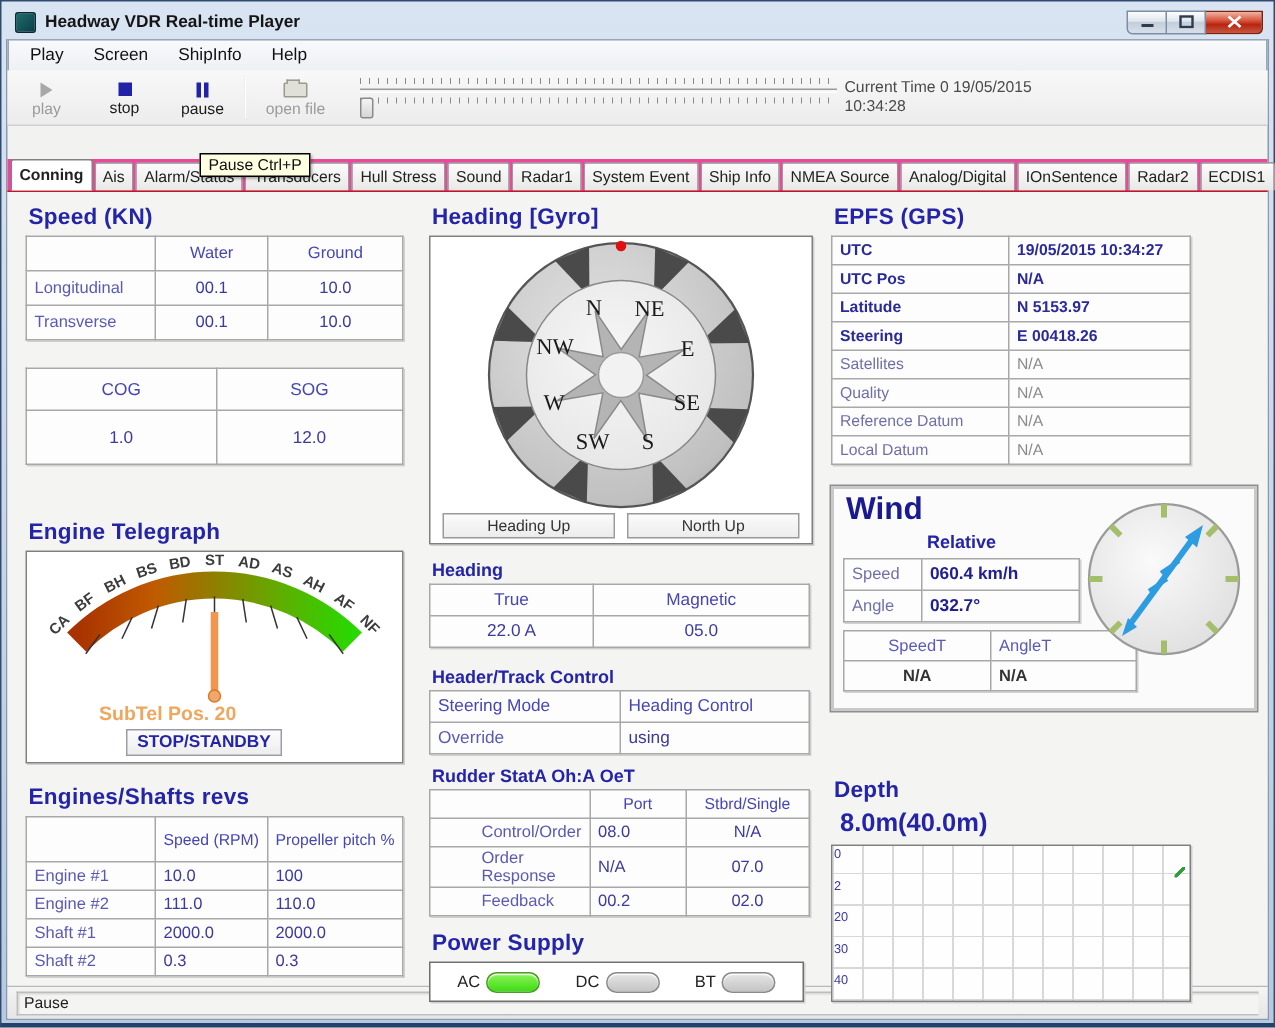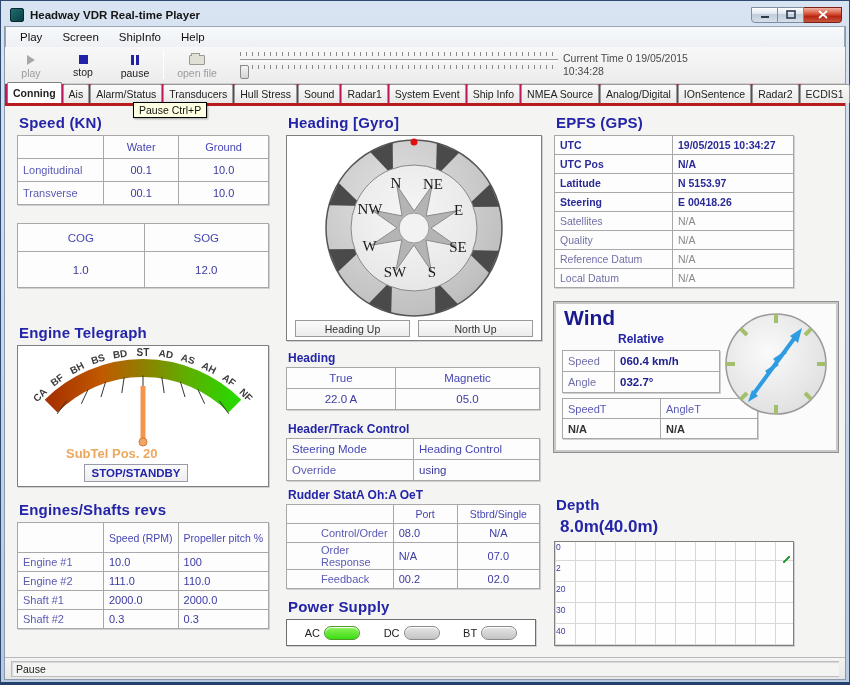--- a/index.html
+++ b/index.html
@@ -37,21 +37,21 @@
   .tb-sep{width:1px;background:#c8c8c8;border-right:1px solid #fff;margin:4px 2px;}
   .icon-folder{width:16px;height:10px;background:#e0e0d6;border:1px solid #9a9a90;border-radius:1px;position:relative;}
   .icon-folder::before{content:"";position:absolute;top:-3px;left:1px;width:7px;height:2px;background:#e0e0d6;border:1px solid #9a9a90;border-bottom:none;}
   .slider{position:absolute;left:235px;top:5px;width:318px;height:27px;}
   .tickrow{height:4px;background:repeating-linear-gradient(90deg,#8a8a8a 0 1px,transparent 1px 6px);}
   .trackrow{height:3px;margin:3px 0;border-top:1px solid #9a9a9a;border-bottom:1px solid #fff;}
   .thumb{position:absolute;left:0;top:13px;width:9px;height:14px;background:linear-gradient(#f4f4f4,#d6d6d6);
     border:1px solid #8a8a8a;border-radius:2px;}
   .current-time{position:absolute;left:558px;top:5px;width:190px;font-size:10.5px;color:#4a4a4a;line-height:13px;}
   
-  .tabbar{height:22px;display:flex;align-items:flex-end;padding:0 2px;background:#be185d;border-bottom:3px solid #b91c1c;}
+  .tabbar{height:22px;display:flex;align-items:flex-end;padding:0 2px;background:#ec4899;border-bottom:1px solid #b91c1c;margin-top:22px;}
   .tab{font-size:10.5px;color:#222;border:1px solid #9a9a9a;border-bottom:none;background:linear-gradient(#fbfbfb,#e8e8e6);
     padding:3px 5px 2px 5px;margin-right:1px;border-radius:2px 2px 0 0;white-space:nowrap;height:19px;}
   .tab.active{background:#fff;font-weight:bold;height:21px;padding-top:4px;position:relative;z-index:2;border-color:#808080;}
   
   .tooltip{position:absolute;left:128px;top:76px;z-index:50;background:#ffffe1;border:1px solid #000;
     font-size:10.5px;color:#111;padding:1px 5px;box-shadow:1px 1px 2px rgba(0,0,0,.35);}
   
   .content{flex:1;position:relative;background:#f4f4f2;}
   .col{position:absolute;top:0;}
   .col1{left:12px;width:256px;}
@@ -125,21 +125,21 @@
   .wind-panel{width:284px;height:150px;border:2px solid #c9c9c9;outline:1px solid #8f8f8f;background:#fbfbfb;
     margin-top:14px;position:relative;}
   .wind-title{position:absolute;left:8px;top:2px;font-size:21px;font-weight:bold;color:#1a1a90;}
   .wind-sub{position:absolute;left:62px;top:28px;font-size:12px;font-weight:bold;color:#2424a8;}
   .wind-mini{position:absolute;left:6px;top:46px;width:158px;}
   .wind-mini td{height:21px;}
   .wind-mini td:nth-child(1){width:52px;color:#7070a8;}
   .wind-mini td:nth-child(2){font-weight:bold;color:#202090;font-size:11.5px;}
   .windt{position:absolute;left:6px;top:94px;width:196px;}
   .windt td{height:20px;}
-  .windt td:nth-child(1){width:98px;}
+  .windt td:nth-child(1){width:98px;text-align:center;}
   .windt tr:first-child td{color:#5a5ab4;}
   .windt tr:last-child td{font-weight:bold;color:#333;}
   .wind-dial{position:absolute;right:6px;top:6px;width:108px;height:108px;}
   
   .depth-value{font-size:17px;font-weight:bold;color:#2424a8;margin:2px 0 4px 6px;}
   .depth-grid{position:relative;width:240px;height:105px;background:#fefefe;border:1px solid #808080;
     box-shadow:1px 1px 0 #cfcfcf;
     background-image:repeating-linear-gradient(90deg,#d8d8d8 0 1px,transparent 1px 20px),
                      repeating-linear-gradient(0deg,#d8d8d8 0 1px,transparent 1px 21px);}
   .depth-tick{position:absolute;left:1px;font-size:8.5px;color:#3a3aa0;line-height:8px;}

